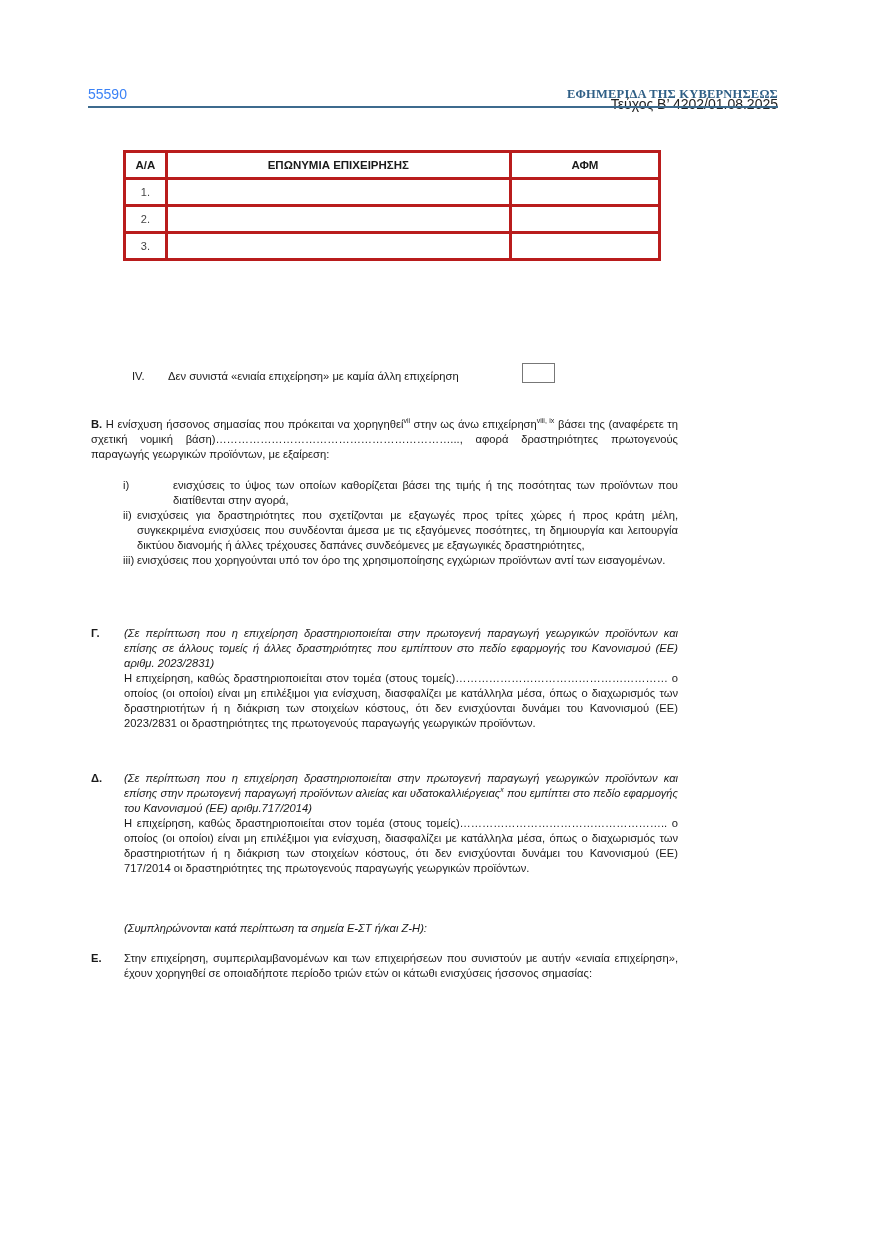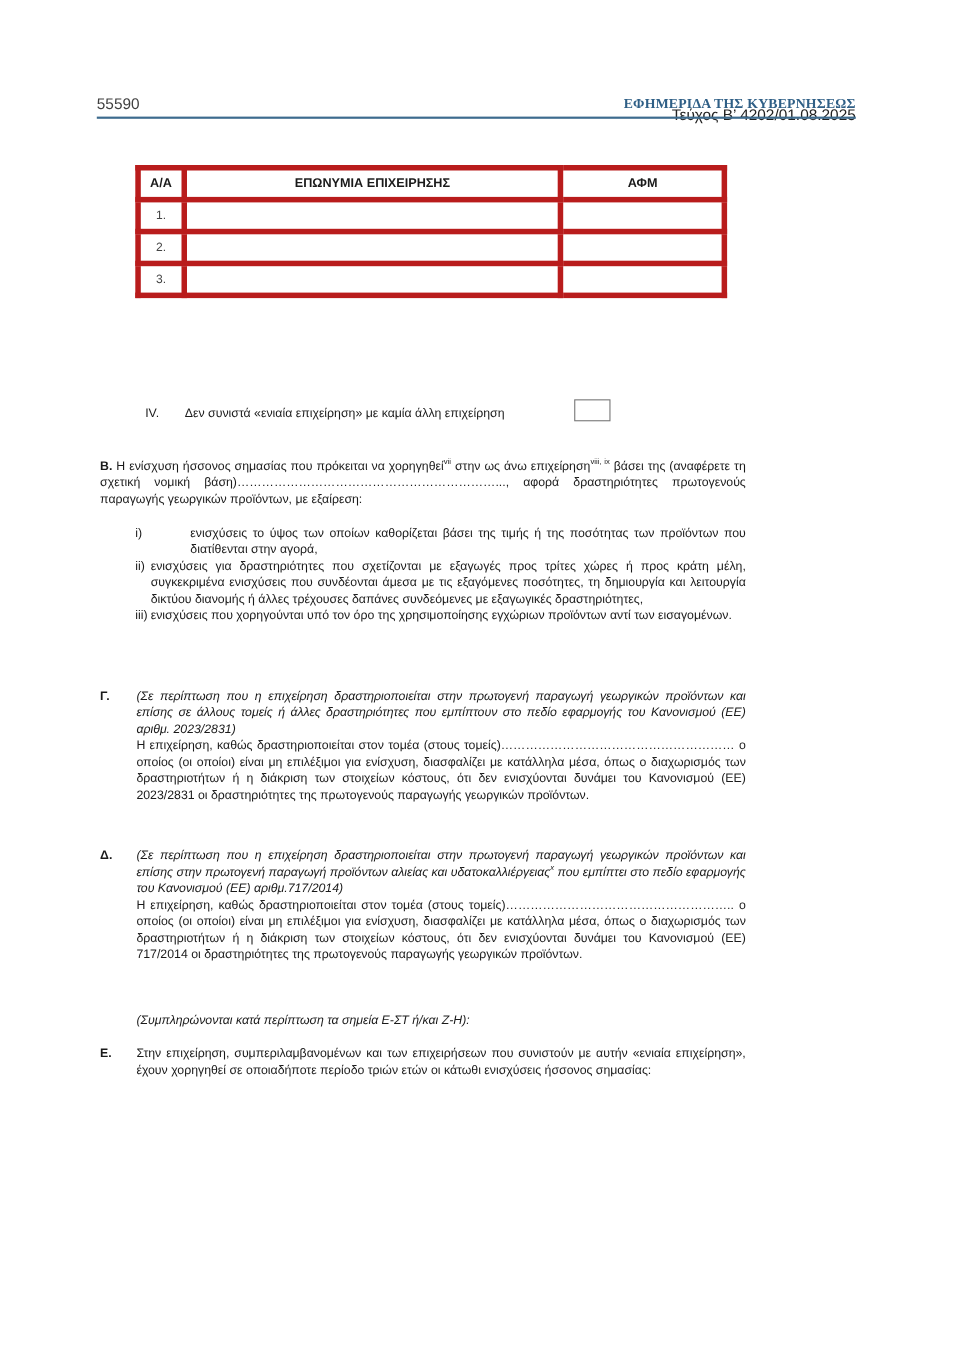--- a/index.html
+++ b/index.html
@@ -2,31 +2,31 @@
 <html><head>
 <meta charset="utf-8">
 <style>
   html, body { margin: 0; padding: 0; background: #ffffff; }
   body { width: 877px; height: 1240px; position: relative; overflow: hidden;
          font-family: "Liberation Sans", sans-serif; color: #1a1a1a; }
   .page { position: absolute; left: 0; top: 0; width: 877px; height: 1240px; }
 
   
   .hdr { position: absolute; left: 88px; top: 86px; width: 690px; height: 20px; }
-  .hdr-left { position: absolute; left: 0; top: 0; font-size: 14px; color: #404040; }
+  .hdr-left { position: absolute; left: 0; top: 0; font-size: 14px; color: #3b82f6; }
   .hdr-center { position: absolute; left: 0; right: 0; top: 1px; text-align: right;
                 font-family: "Liberation Serif", serif; font-weight: bold; font-size: 12.5px;
                 color: #2f5f86; letter-spacing: 0.2px; }
   .hdr-right { position: absolute; right: 0; top: 0; font-size: 14px; color: #222; margin-top: 10px; }
   .hdr-rule { position: absolute; left: 88px; top: 106px; width: 690px; height: 2px; background: #3d6b8e; }
 
   
   table.firms { position: absolute; left: 123px; top: 150px; width: 538px; border-collapse: collapse;
                 font-size: 11px; }
-  table.firms th, table.firms td { border: 5px solid #b91c1c; height: 24px; padding: 0; text-align: center; }
+  table.firms th, table.firms td { border: 3px solid #b91c1c; height: 24px; padding: 0; text-align: center; }
   table.firms th { font-weight: bold; font-size: 11.5px; }
   table.firms td { color: #444; font-size: 11px; }
   col.c1 { width: 42px; } col.c2 { width: 346px; } col.c3 { width: 150px; }
 
   
   .txt { position: absolute; font-size: 11.2px; line-height: 15px; text-align: justify; }
   .b { font-weight: bold; }
   .it { font-style: italic; }
   sup { font-size: 7px; line-height: 0; vertical-align: 5px; }
 

